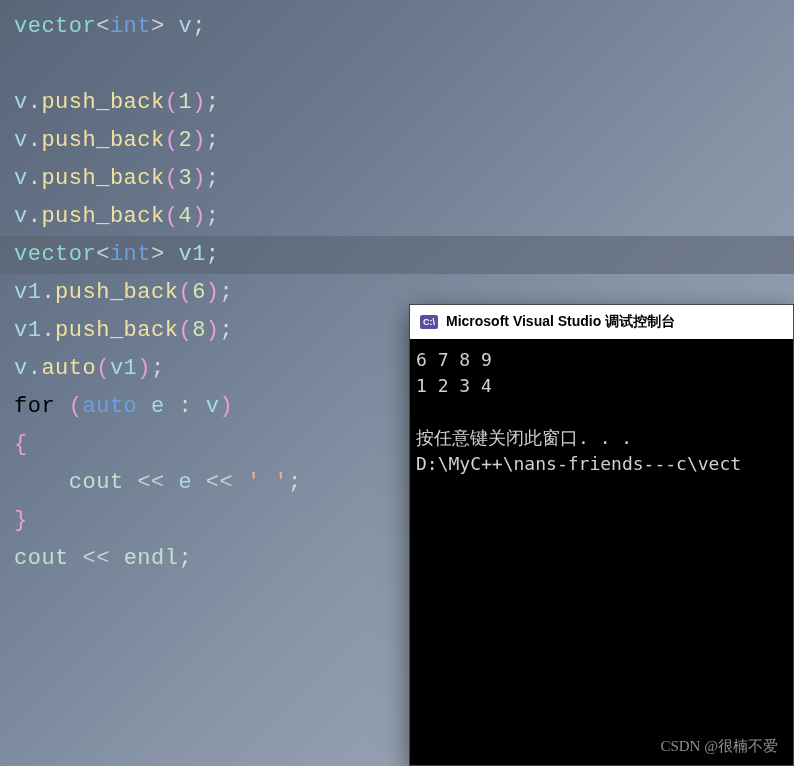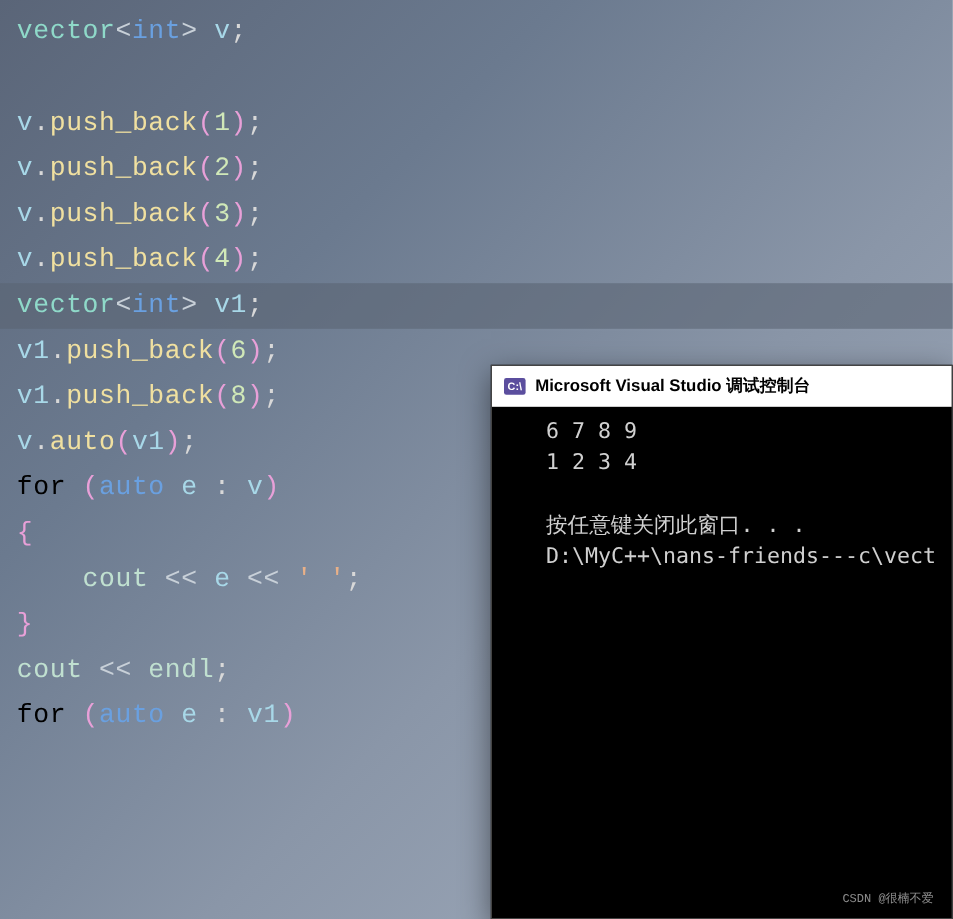--- a/index.html
+++ b/index.html
@@ -82,29 +82,28 @@
     }
     .console-body {
       padding: 8px 6px;
       color: #d0d0d0;
       font-family: 'NSimSun', 'SimSun', monospace;
       font-size: 18px;
       line-height: 26px;
     }
     .console-line {
       white-space: pre;
-      margin-left: 39px;
     }
     .watermark {
       position: absolute;
       bottom: 10px;
       right: 16px;
       color: rgba(200, 200, 200, 0.7);
-      font-size: 10px;
-      font-family: Liberation Mono, monospace;
+      font-size: 15px;
+      font-family: Liberation Serif, serif;
     }
   </style>
 </head>
 <body>
 
 <div class="code-editor">
   <div class="code-line"><span class="t-type">vector</span><span class="t-angle">&lt;</span><span class="t-keyword">int</span><span class="t-angle">&gt; </span><span class="t-var2">v</span><span class="t-punct">;</span></div>
   <div class="code-line"><span></span>&nbsp;</div>
   <div class="code-line"><span class="t-var2">v</span><span class="t-punct">.</span><span class="t-method">push_back</span><span class="t-paren">(</span><span class="t-num">1</span><span class="t-paren">)</span><span class="t-punct">;</span></div>
   <div class="code-line"><span class="t-var2">v</span><span class="t-punct">.</span><span class="t-method">push_back</span><span class="t-paren">(</span><span class="t-num">2</span><span class="t-paren">)</span><span class="t-punct">;</span></div>
@@ -112,21 +111,20 @@
   <div class="code-line"><span class="t-var2">v</span><span class="t-punct">.</span><span class="t-method">push_back</span><span class="t-paren">(</span><span class="t-num">4</span><span class="t-paren">)</span><span class="t-punct">;</span></div>
   <div class="code-line highlighted-line"><span class="t-type">vector</span><span class="t-angle">&lt;</span><span class="t-keyword">int</span><span class="t-angle">&gt; </span><span class="t-var2">v1</span><span class="t-punct">;</span></div>
   <div class="code-line"><span class="t-var2">v1</span><span class="t-punct">.</span><span class="t-method">push_back</span><span class="t-paren">(</span><span class="t-num">6</span><span class="t-paren">)</span><span class="t-punct">;</span></div>
   <div class="code-line"><span class="t-var2">v1</span><span class="t-punct">.</span><span class="t-method">push_back</span><span class="t-paren">(</span><span class="t-num">8</span><span class="t-paren">)</span><span class="t-punct">;</span></div>
   <div class="code-line"><span class="t-var2">v</span><span class="t-punct">.</span><span class="t-method">auto</span><span class="t-paren">(</span><span class="t-var2">v1</span><span class="t-paren">)</span><span class="t-punct">;</span></div>
   <div class="code-line"><span class="t-kw">for </span><span class="t-paren">(</span><span class="t-keyword">auto</span><span> </span><span class="t-var2">e</span><span class="t-punct"> : </span><span class="t-var2">v</span><span class="t-paren">)</span></div>
   <div class="code-line"><span class="t-brace">{</span></div>
   <div class="code-line"><span>    </span><span class="t-glob">cout</span><span class="t-op"> &lt;&lt; </span><span class="t-var2">e</span><span class="t-op"> &lt;&lt; </span><span class="t-str">' '</span><span class="t-punct">;</span></div>
   <div class="code-line"><span class="t-brace">}</span></div>
   <div class="code-line"><span class="t-glob">cout</span><span class="t-op"> &lt;&lt; </span><span class="t-glob">endl</span><span class="t-punct">;</span></div>
-  <div class="code-line"><span class="t-kw">for </span><span class="t-paren">(</span><span class="t-keyword">auto</span><span> </span><span class="t-var2">e</span><span class="t-punct"> : </span><span class="t-var2">v1</span><span class="t-paren">)</span></div>
 </div>
 
 <div class="console-window">
   <div class="console-titlebar">
     <div class="console-icon">C:\</div>
     <div class="console-title">Microsoft Visual Studio 调试控制台</div>
   </div>
   <div class="console-body">
     <div class="console-line">6 7 8 9</div>
     <div class="console-line">1 2 3 4</div>

